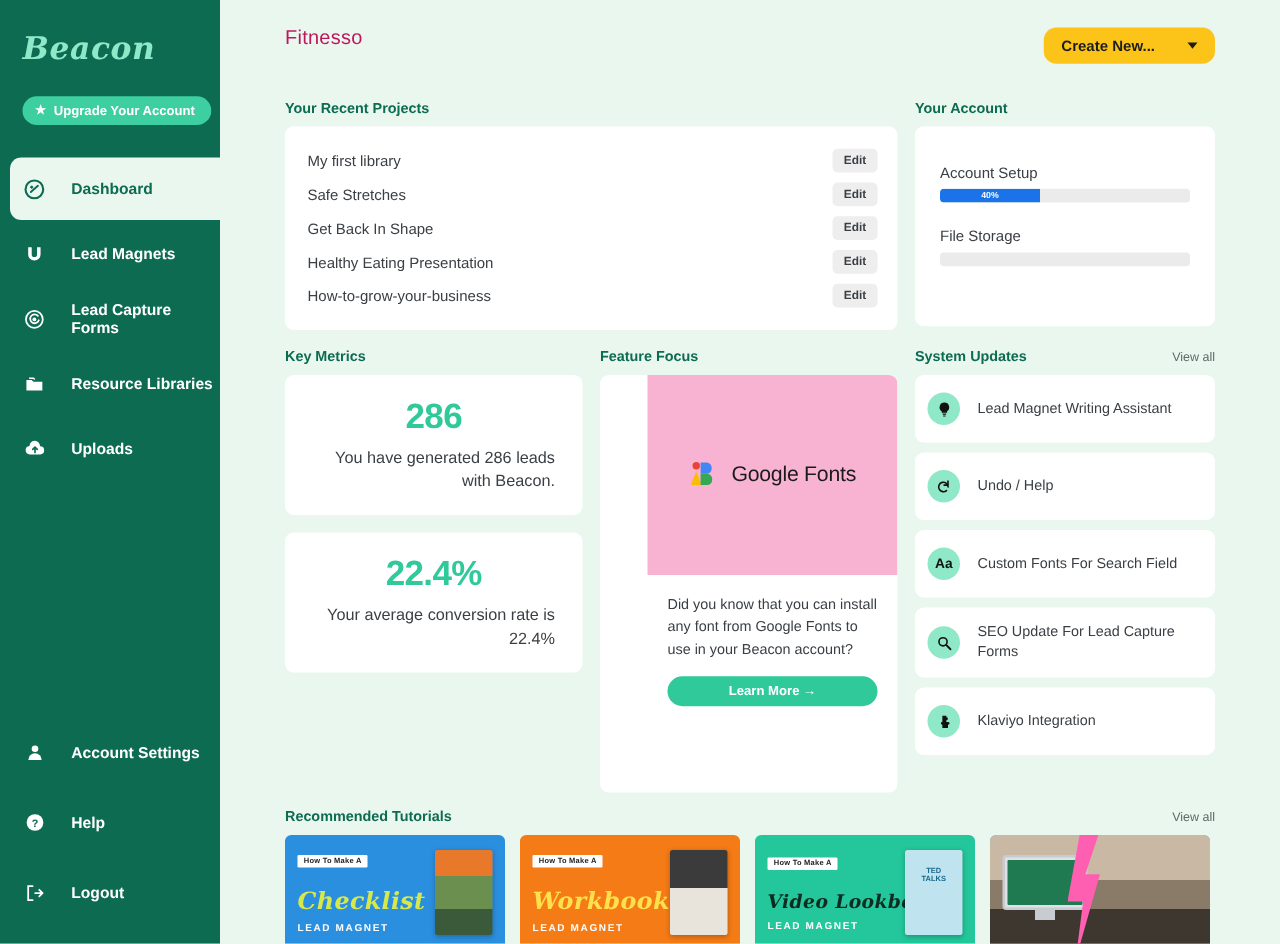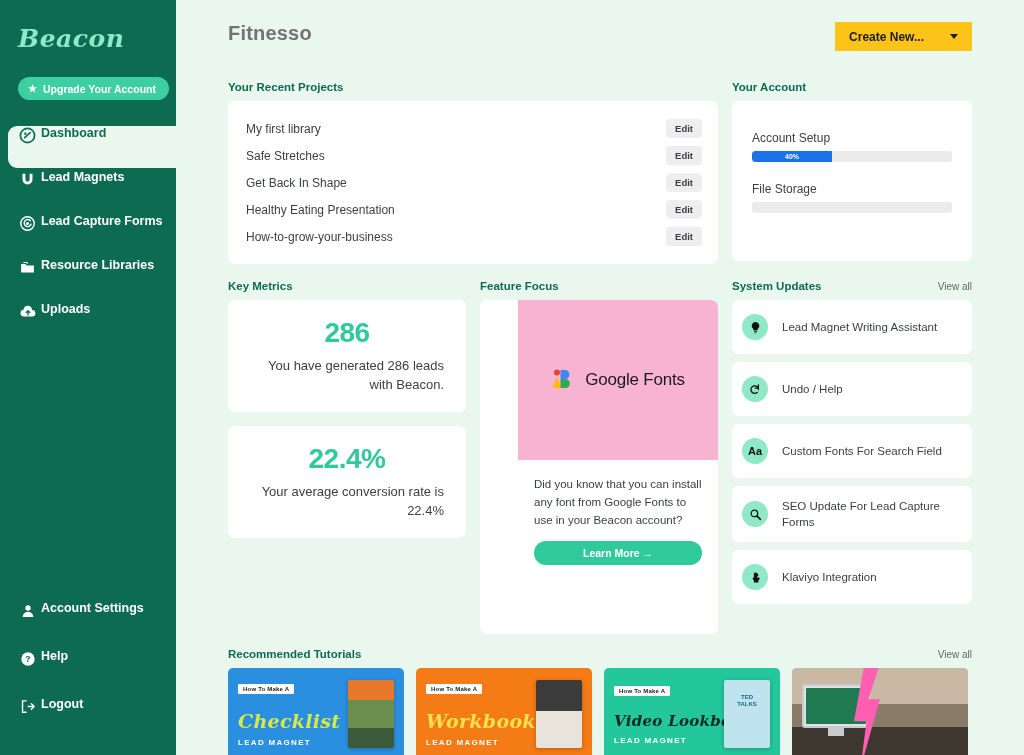--- a/index.html
+++ b/index.html
@@ -41,24 +41,24 @@
     font-size: 10.5px;
     font-weight: bold;
     width: max-content;
     cursor: pointer;
     border: none;
   }
   .upgrade-btn .star { font-size: 10px; line-height: 1; color:#fff; }
 
   .nav { margin-top: 26px; }
   .nav-item {
-    display: flex; 
-    height: 42px;
+    display: flex; align-items: center;
+    height: 50px;
     padding-left: 18px;
-    gap: 4px;
+    gap: 20px;
     color: #ffffff;
     font-size: 12.5px;
     font-weight: bold;
     cursor: pointer;
     margin-bottom: 2px;
   }
   .nav-item .ico { width: 19px; height: 19px; flex: 0 0 19px; display:flex; align-items:center; justify-content:center; }
   .nav-item .ico svg { display:block; }
   .nav-item.active {
     background: #eaf7ef;
@@ -76,24 +76,24 @@
 
   
   .main {
     flex: 1; height: 755px;
     background: #eaf7ef;
     padding: 0 52px 0 52px;
     position: relative;
     overflow: hidden;
   }
   .topbar { display: flex; align-items: flex-start; justify-content: space-between; padding-top: 22px; }
-  .page-title { color: #737373; font-size: 20px; font-weight: bold; letter-spacing: .2px; }
+  .page-title { color: #be185d; font-size: 16px; font-weight: normal; letter-spacing: .2px; }
   .create-btn {
     background: #fcc419; color: #1d1d1d;
-    border: none; border-radius: 0;
+    border: none; border-radius: 10px;
     height: 29px; padding: 0 14px;
     font-size: 12px; font-weight: bold;
     display: flex; align-items: center; gap: 26px;
     cursor: pointer;
     font-family: "Liberation Sans", sans-serif;
     text-align: right;
   }
   .caret { width:0;height:0;border-left:4.5px solid transparent;border-right:4.5px solid transparent;border-top:5.5px solid #1d1d1d; }
 
   .section-title {

